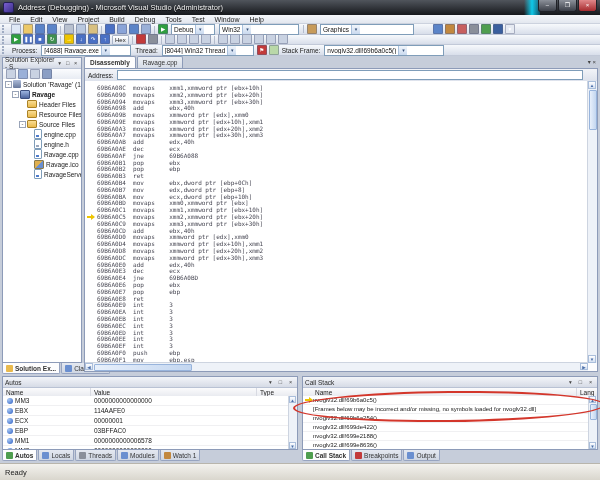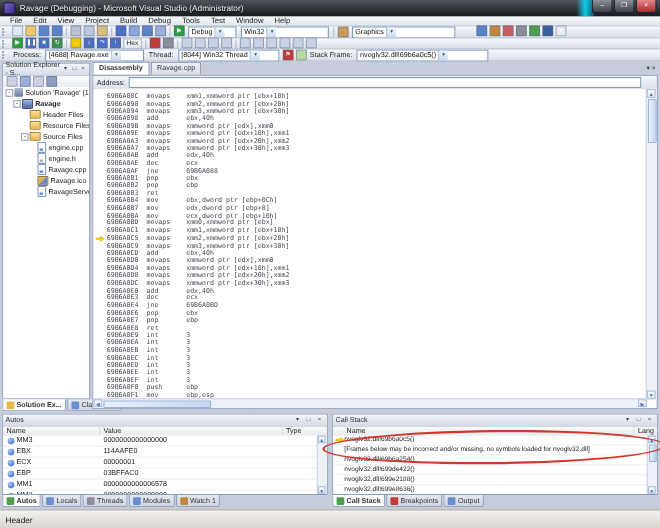--- a/index.html
+++ b/index.html
@@ -122,21 +122,21 @@
              background:linear-gradient(#f3f2ee,#d9d6cd);border-top:1px solid #b8b5ac;
              display:flex;align-items:center;padding-left:5px;box-sizing:border-box;font-size:7.5px;}
 </style>
 </head>
 <body>
 
 <div id="screen">
 
   <div class="titlebar">
     <span class="vs-logo"></span>
-    <span class="title">Ravage (Debugging) - Microsoft Visual Studio (Administrator)</span>
+    <span class="title">Address (Debugging) - Microsoft Visual Studio (Administrator)</span>
     <span class="glass-streak"></span>
     <span class="winbtns" id="winbtns">
         <span class="winbtn">–</span>
         <span class="winbtn">❐</span>
         <span class="winbtn close">×</span>
       </span>
   </div>
 
   <div class="menubar" id="menu">
       <span class="menu-item">File</span>
@@ -617,16 +617,16 @@
       </span>
       <span class="mtab">
         <span class="mticon" style="background: rgb(106, 143, 208);"></span>
         <span>Output</span>
       </span>
     </div>
 
   <div id="red-ellipse"></div>
 
   <div class="statusbar">
-    <span>Header</span>
+    <span>Ready</span>
   </div>
 
 </div>
 
 </body></html>

